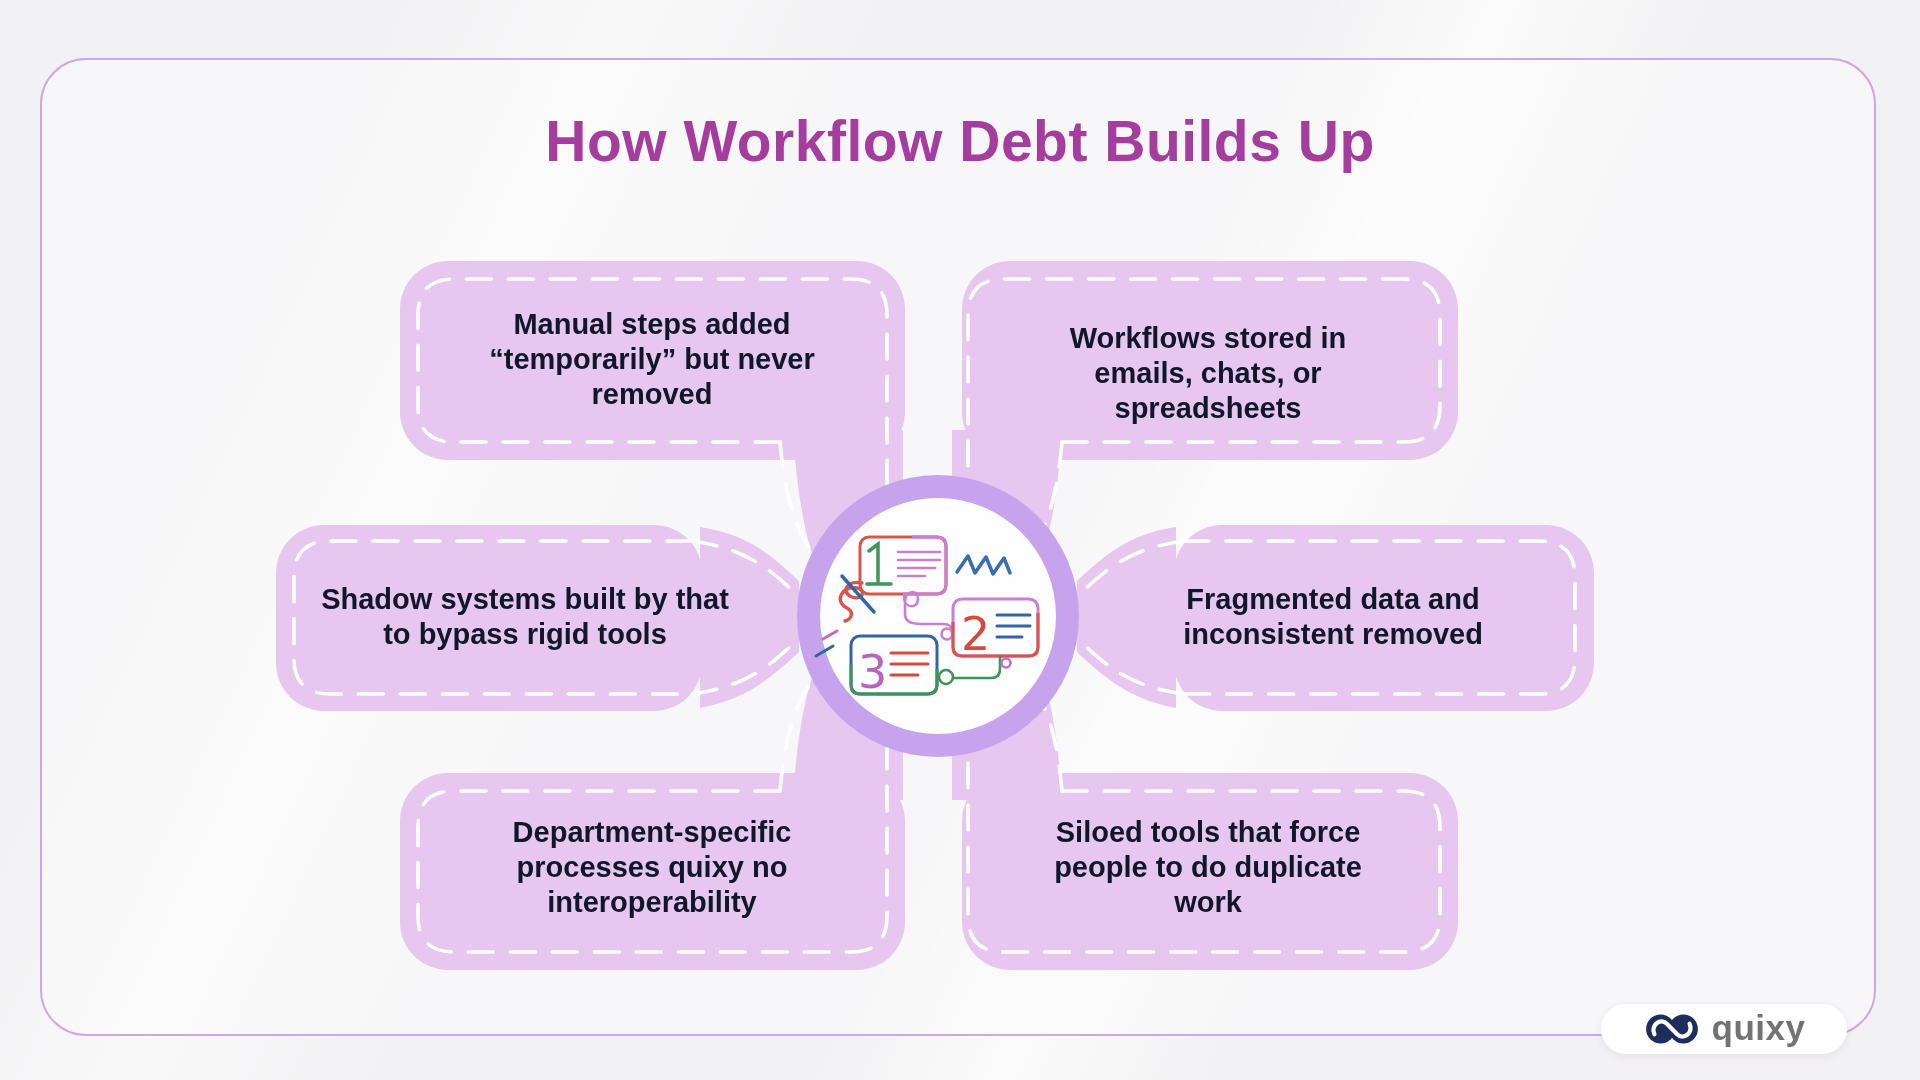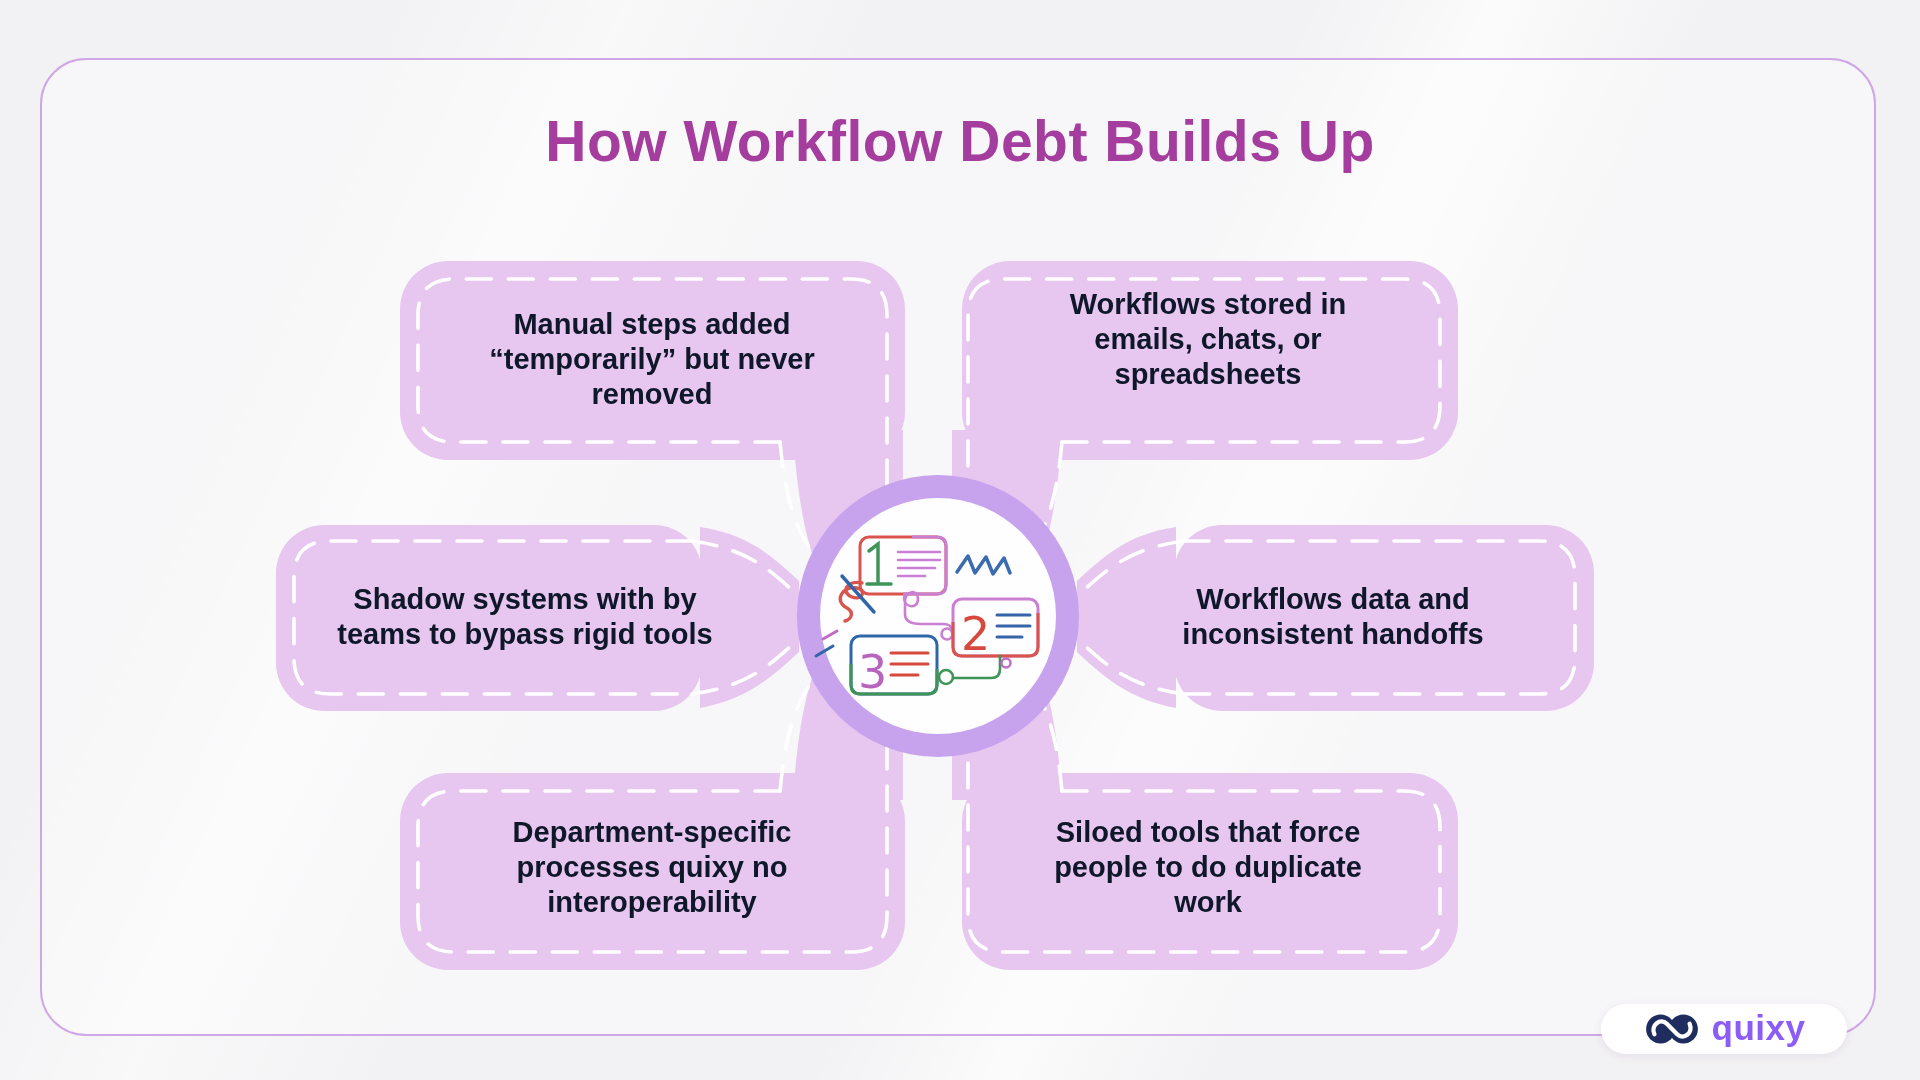--- a/index.html
+++ b/index.html
@@ -32,21 +32,21 @@
     font-size:29px;font-weight:700;line-height:1.21;
     color:#0f172a;
   }
   .logo-pill{
     position:absolute;left:1601px;top:1004px;width:246px;height:50px;
     background:#ffffff;border-radius:26px;
     display:flex;align-items:center;justify-content:center;gap:11px;
     box-shadow:0 2px 8px rgba(120,80,150,.10);
   }
   .logo-text{
-    font-size:35px;font-weight:700;color:#8b5cf6;letter-spacing:.5px;
+    font-size:35px;font-weight:700;color:#737373;letter-spacing:.5px;
     line-height:1;padding-bottom:4px;
   }
 </style>
 </head>
 <body>
 
 <div class="stage">
 
   <div class="frame"></div>
 
@@ -140,23 +140,23 @@
       <path d="M842,576 L874,612" stroke="#2f66a8" stroke-width="3.4" stroke-linecap="round"></path>
       <path d="M823,639 l14,-8" stroke="#bf6cc6" stroke-width="3" stroke-linecap="round"></path>
       <path d="M816,656 l17,-10" stroke="#2f66a8" stroke-width="3" stroke-linecap="round"></path>
       <circle cx="1006" cy="663" r="4.5" stroke="#bf6cc6" stroke-width="2.5"></circle>
 
       <text x="-100" y="-100" font-size="1" fill="none">1</text>
     </g>
   </svg>
 
   <div class="box-label" style="left:652px;top:360px;width:420px">Manual steps added “temporarily” but never removed</div>
-  <div class="box-label" style="left:1208px;top:340px;width:320px">Workflows stored in emails, chats, or spreadsheets</div>
-  <div class="box-label" style="left:525px;top:617px;width:420px">Shadow systems with by teams to bypass rigid tools</div>
-  <div class="box-label" style="left:1333px;top:617px;width:350px">Workflows data and inconsistent handoffs</div>
+  <div class="box-label" style="left:1208px;top:374px;width:320px">Workflows stored in emails, chats, or spreadsheets</div>
+  <div class="box-label" style="left:525px;top:617px;width:420px">Shadow systems built by that to bypass rigid tools</div>
+  <div class="box-label" style="left:1333px;top:617px;width:350px">Fragmented data and inconsistent removed</div>
   <div class="box-label" style="left:652px;top:868px;width:320px">Department-specific processes quixy no interoperability</div>
   <div class="box-label" style="left:1208px;top:868px;width:350px">Siloed tools that force people to do duplicate work</div>
 
   <div class="logo-pill">
     <svg width="58" height="38" viewBox="0 0 56 36">
       <circle cx="17" cy="18" r="14" fill="#1e2c5e"></circle>
       <circle cx="39" cy="18" r="14" fill="#1e2c5e"></circle>
       <path d="M11,23 C7,14 17,7 23,13 L33,23 C39,29 49,22 45,13" stroke="#ffffff" stroke-width="4.2" fill="none" stroke-linecap="round"></path>
     </svg>
     <span class="logo-text">quixy</span>

